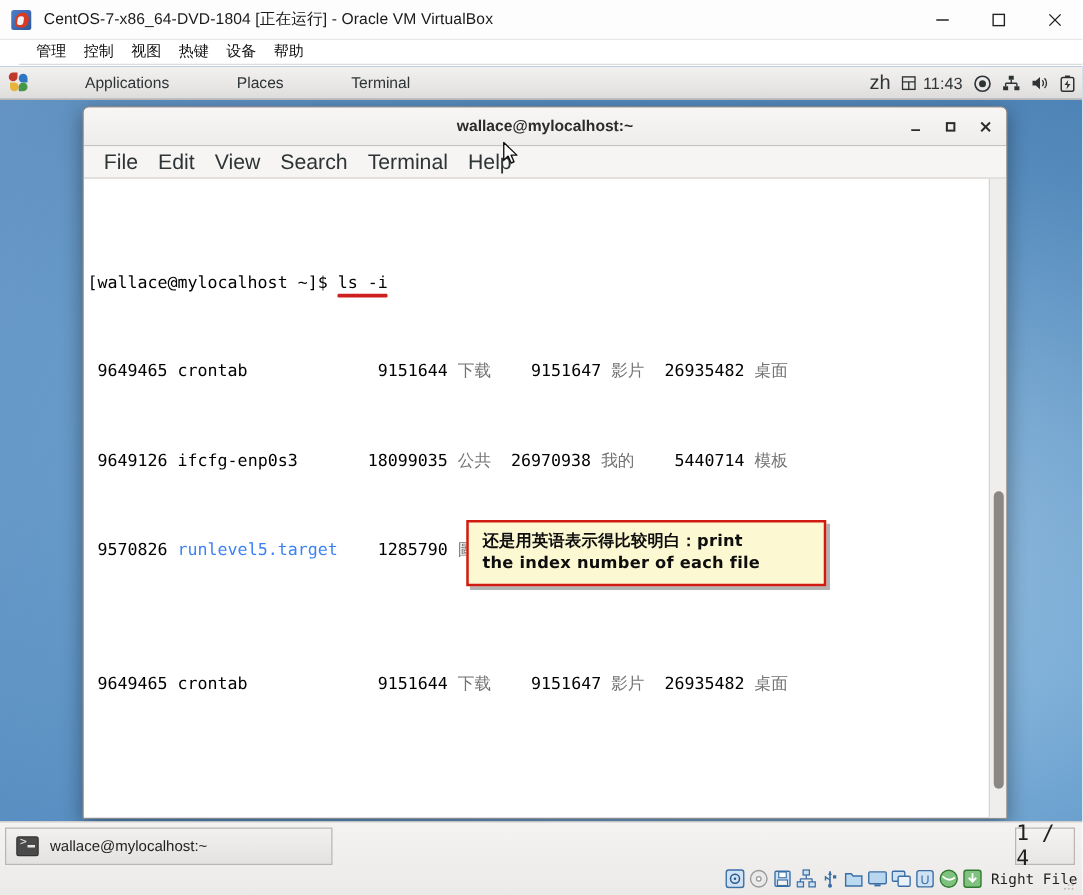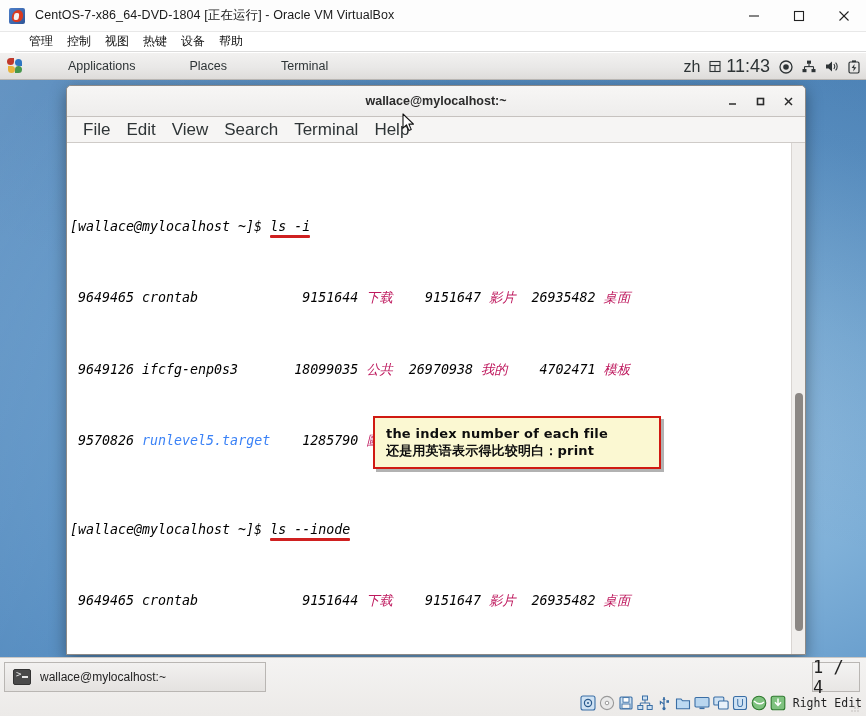--- a/index.html
+++ b/index.html
@@ -159,21 +159,21 @@
     height: 27px;
     display: flex;
     align-items: center;
     gap: 9px;
   }
   .gnome-lang {
     font-size: 16px;
     color: #2e3436;
   }
   .gnome-clock {
-    font-size: 18px;
+    font-size: 13px;
     color: #2e3436;
     display: flex;
     align-items: center;
     gap: 5px;
   }
   .gnome-ico { display: block; }
 
   
   .term-window {
     position: absolute;
@@ -240,24 +240,23 @@
   }
   .term-screen {
     position: absolute;
     left: 0; top: 0; right: 14px; bottom: 0;
     padding: 4px 0 12px 3px;
     font-family: "DejaVu Sans Mono", "Liberation Mono", monospace;
     font-size: 13.3px;
     line-height: 17.8px;
     color: #000000;
     white-space: pre;
-    font-style: italic;
   }
   .tline { white-space: pre; }
-  .c-dir  { color: #be185d; }
+  .c-dir  { color: #737373; }
   .c-link { color: #3b82f6; }
   .cmd-underline {
     position: relative;
     display: inline-block;
   }
   .cmd-underline::after {
     content: "";
     position: absolute;
     left: 0; right: 0;
     bottom: -2px;
@@ -532,40 +531,39 @@
       </div>
 
       <div class="term-body">
         <div class="term-screen">
 
           
           <div class="tline"><span>[wallace@mylocalhost ~]$ </span><span class="cmd-underline">ls -i</span></div>
 
           <div class="tline"><span> 9649465</span> <span>crontab</span>            <span> 9151644</span> <span class="c-dir">下载</span>   <span> 9151647</span> <span class="c-dir">影片</span>  <span>26935482</span> <span class="c-dir">桌面</span></div>
 
-          <div class="tline"><span> 9649126</span> <span>ifcfg-enp0s3</span>       <span>18099035</span> <span class="c-dir">公共</span>  <span>26970938</span> <span class="c-dir">我的</span>   <span> 4702471</span> <span class="c-dir">模板</span></div>
+          <div class="tline"><span> 9649126</span> <span>ifcfg-enp0s3</span>       <span>18099035</span> <span class="c-dir">公共</span>  <span>26970938</span> <span class="c-dir">我的</span>   <span> 5440714</span> <span class="c-dir">模板</span></div>
 
           <div class="tline"><span> 9570826</span> <span class="c-link">runlevel5.target</span>   <span> 1285790</span> <span class="c-dir">圖片</span>  <span>17316507</span> <span class="c-dir">文件</span>  <span>26653712</span> <span class="c-dir">音樂</span></div>
 
           
-          <div class="tline"><span>[wallace@mylocalhost ~]$ </span><span class="cmd-underline">ls --inode</span></div>
 
           <div class="tline"><span> 9649465</span> <span>crontab</span>            <span> 9151644</span> <span class="c-dir">下载</span>   <span> 9151647</span> <span class="c-dir">影片</span>  <span>26935482</span> <span class="c-dir">桌面</span></div>
 
           
 
           
 
           
           
         </div>
 
         <div class="callout">
+          <div class="callout-line">还是用英语表示得比较明白：print</div>
           <div class="callout-line">the index number of each file</div>
-          <div class="callout-line">还是用英语表示得比较明白：print</div>
         </div>
 
         <div class="term-scrollbar">
           <div class="term-scroll-thumb"></div>
         </div>
       </div>
     </div>
 
     <div class="mouse-cursor">
       <svg width="13" height="19" viewBox="0 0 13 19">
@@ -630,21 +628,21 @@
         <text x="8" y="12" font-family="Liberation Sans, sans-serif" font-size="10" fill="#3a6ea5" text-anchor="middle">U</text>
       </svg>
       <svg class="vbox-stat-ico" width="16" height="16" viewBox="0 0 16 16">
         <circle cx="8" cy="8" r="6.8" fill="#7fc27f" stroke="#2f7a2f" stroke-width="1.1"></circle>
         <path d="M3 6 q5 5 10 1" fill="none" stroke="#ffffff" stroke-width="1.4"></path>
       </svg>
       <svg class="vbox-stat-ico" width="16" height="16" viewBox="0 0 16 16">
         <rect x="1.2" y="1.2" width="13.6" height="13.6" rx="2" fill="#7fc27f" stroke="#2f7a2f" stroke-width="1.1"></rect>
         <path d="M8 3.6 v6 M5 7.2 L8 10.4 L11 7.2" fill="none" stroke="#ffffff" stroke-width="1.5"></path>
       </svg>
-      <div class="vbox-stat-label">Right Edit</div>
+      <div class="vbox-stat-label">Right File</div>
       <svg class="grip" width="10" height="10" viewBox="0 0 10 10">
         <circle cx="8" cy="2" r="0.8" fill="#8d8a87"></circle>
         <circle cx="8" cy="5" r="0.8" fill="#8d8a87"></circle>
         <circle cx="5" cy="5" r="0.8" fill="#8d8a87"></circle>
         <circle cx="8" cy="8" r="0.8" fill="#8d8a87"></circle>
         <circle cx="5" cy="8" r="0.8" fill="#8d8a87"></circle>
         <circle cx="2" cy="8" r="0.8" fill="#8d8a87"></circle>
       </svg>
     </div>
   </div>

